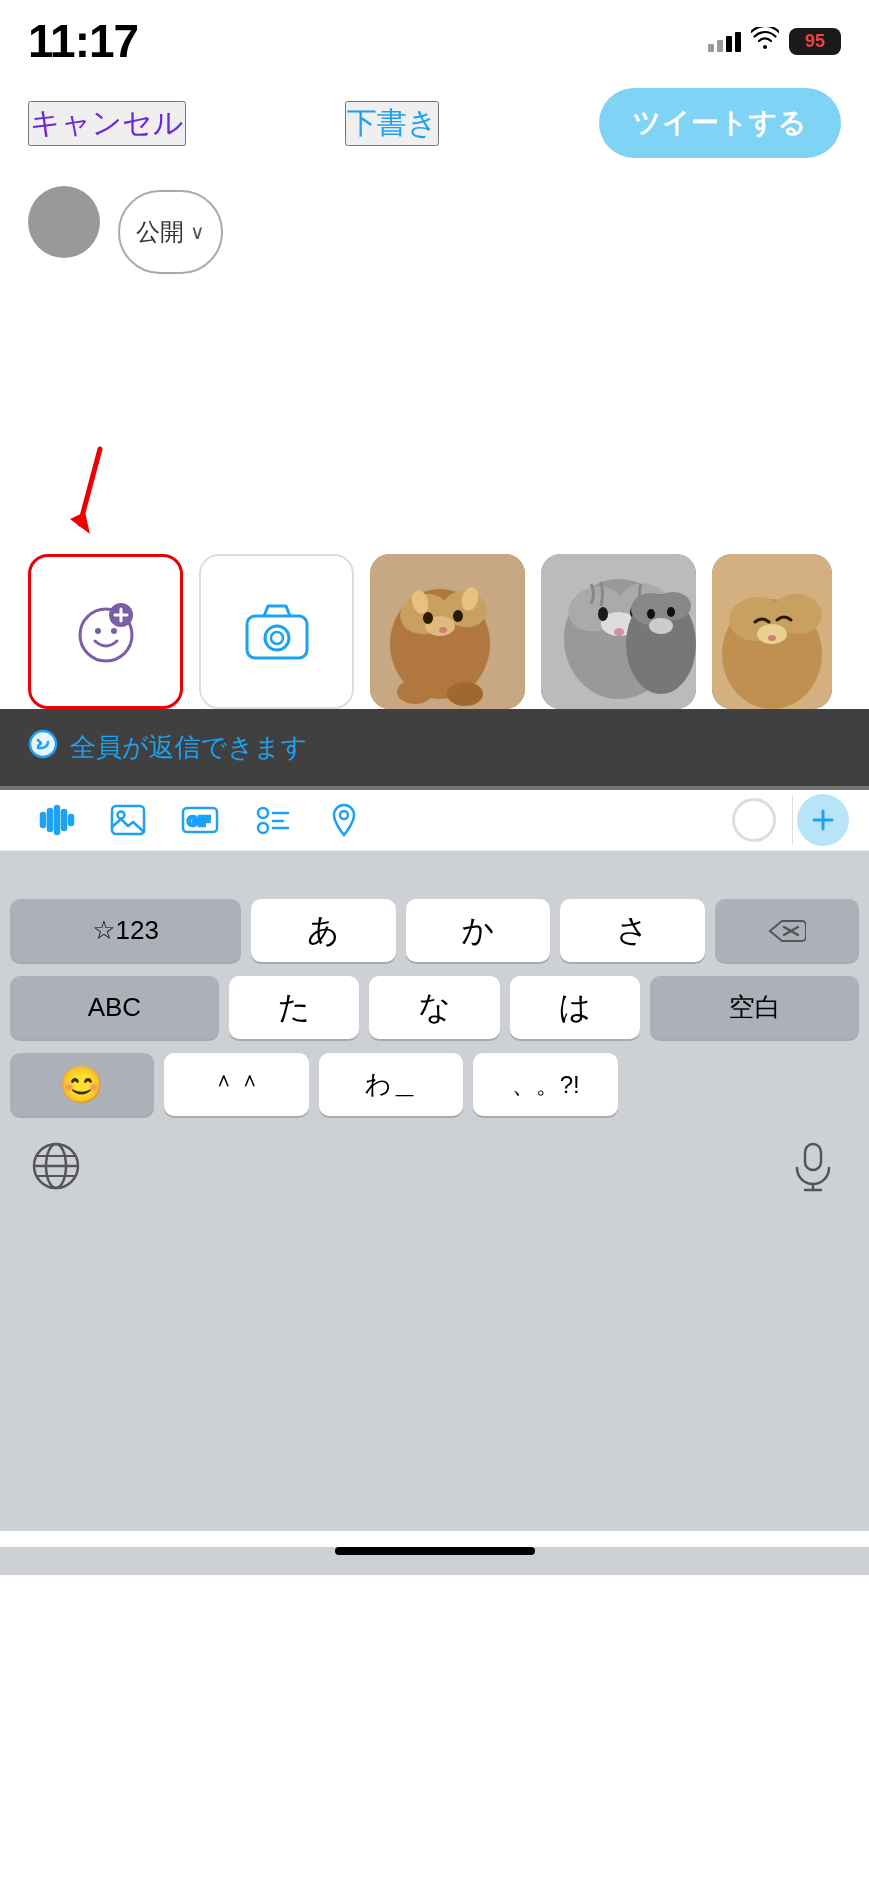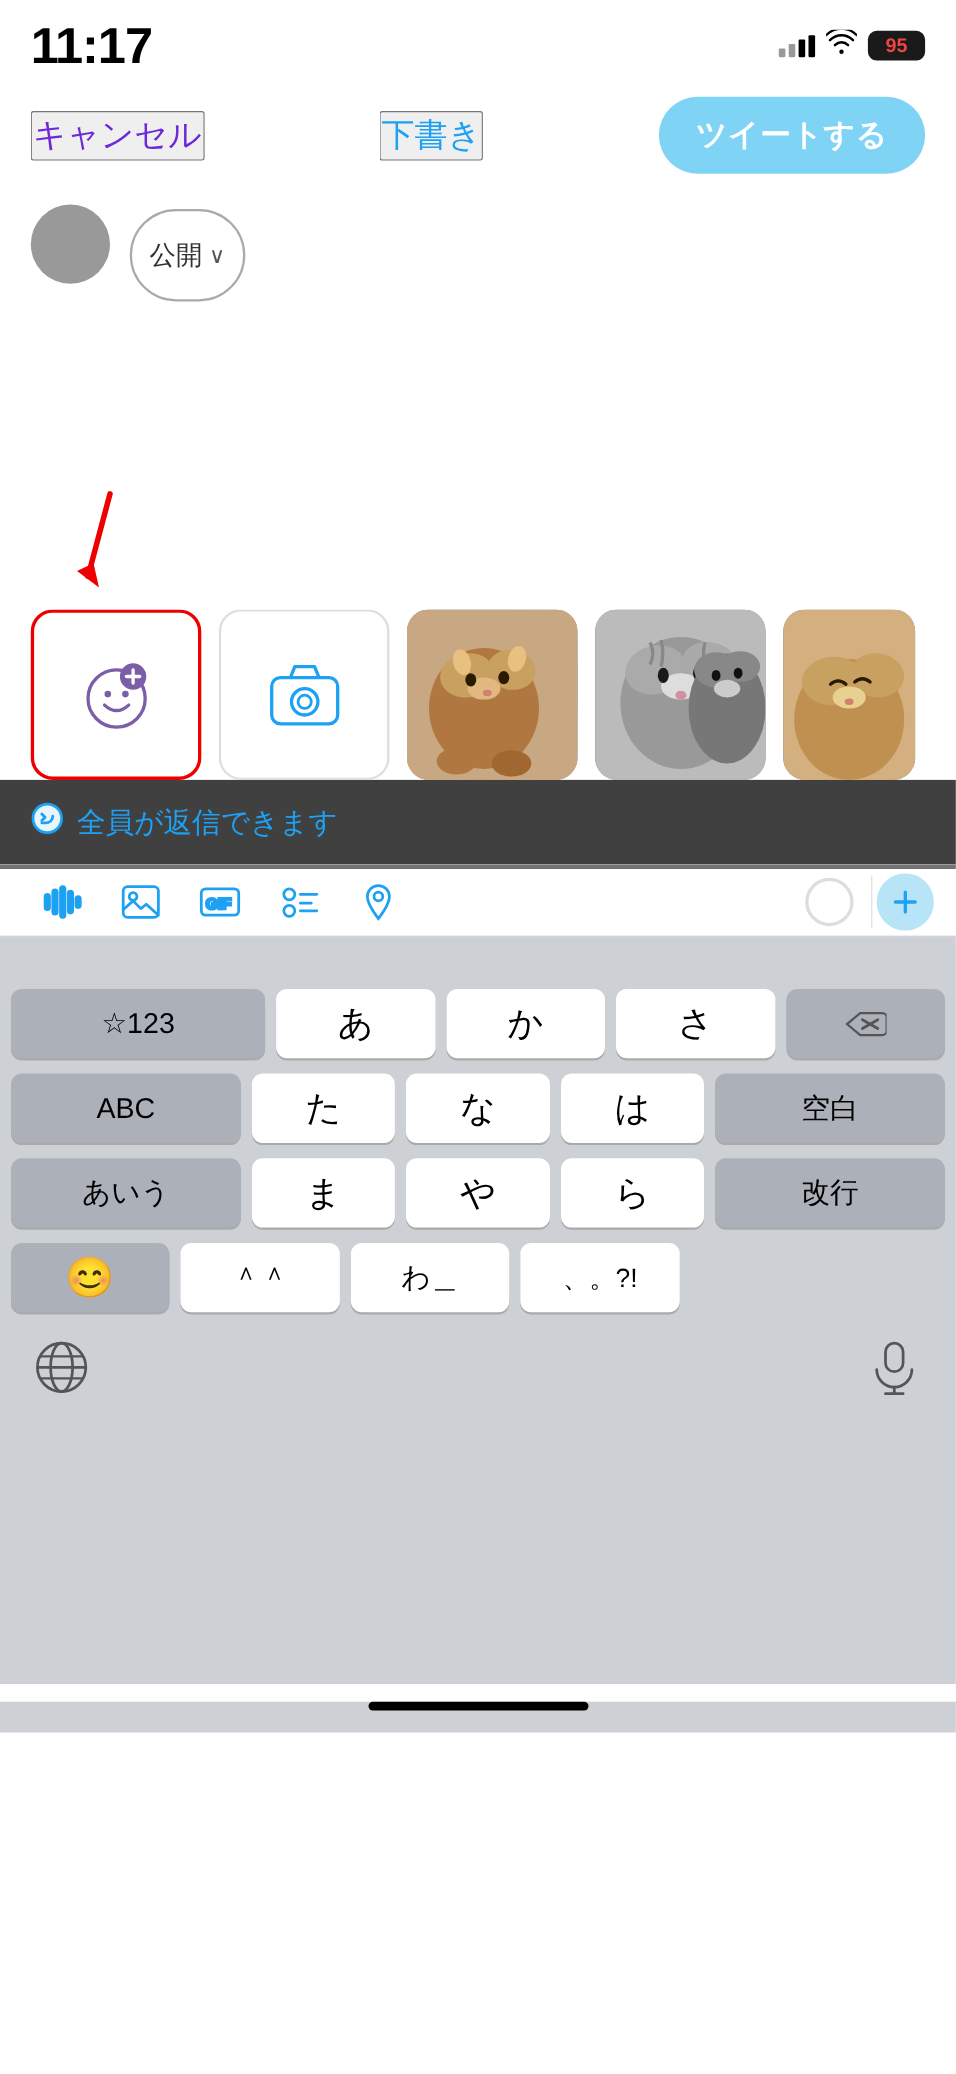--- a/index.html
+++ b/index.html
@@ -542,27 +542,20 @@
   </div>
 
   <div class="key-row">
     <div class="key dark wide">ABC</div>
     <div class="key">た</div>
     <div class="key">な</div>
     <div class="key">は</div>
     <div class="key dark wide">空白</div>
   </div>
 
-  <div class="key-row">
-    <div class="key dark wide">あいう</div>
-    <div class="key">ま</div>
-    <div class="key">や</div>
-    <div class="key">ら</div>
-    <div class="key dark wide" style="grid-column: span 1; background:#acb0b8;">改行</div>
-  </div>
 
   <div class="key-row">
     <div class="key dark wide icon-key">😊</div>
     <div class="key" style="font-size:26px;">＾＾</div>
     <div class="key" style="font-size:26px;">わ＿</div>
     <div class="key" style="font-size:24px;">、。?!</div>
     <div class="key dark wide" style="visibility:hidden;"></div>
   </div>
 
   <div class="keyboard-bottom">

